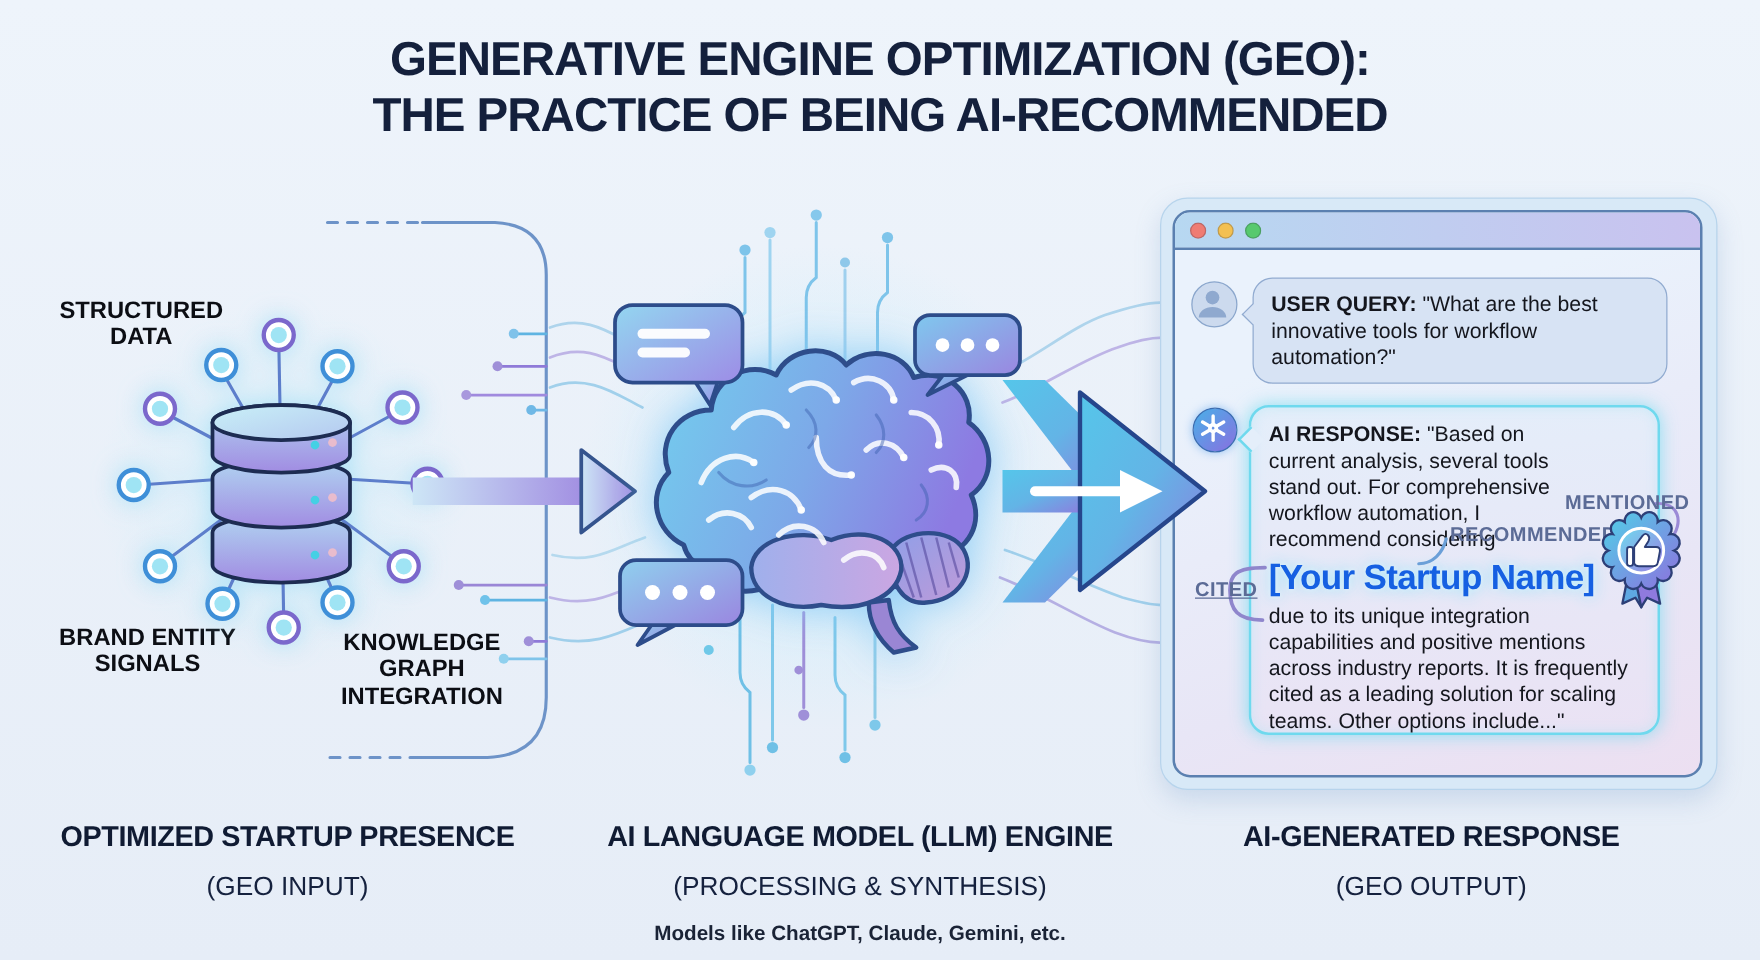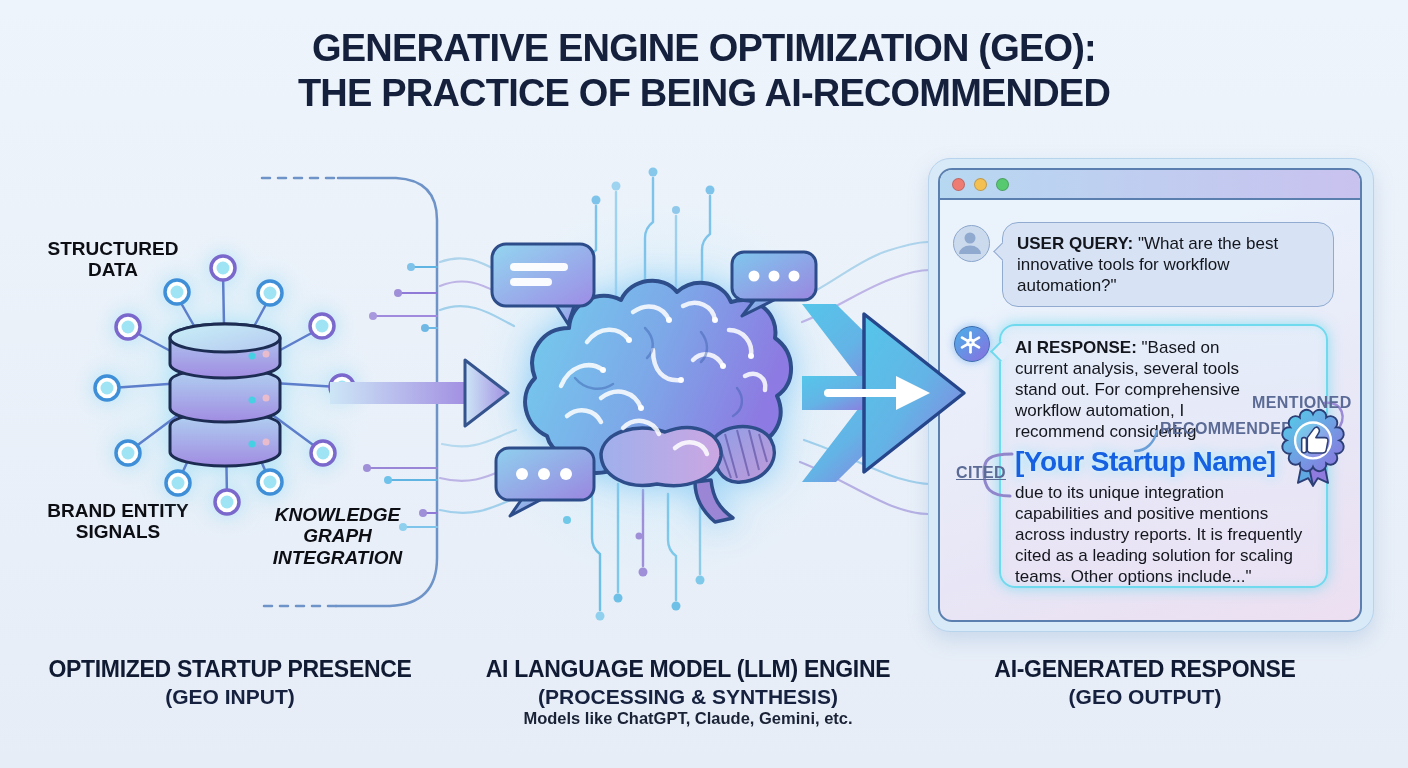--- a/index.html
+++ b/index.html
@@ -11,22 +11,22 @@
       linear-gradient(180deg,#eef4fb 0%,#e6edf7 100%);}
   .abs{position:absolute;}
   
   .title{left:0;top:26px;width:100%;text-align:center;color:#14203c;font-weight:700;
     font-size:38px;line-height:1.18;letter-spacing:-.8px;}
   
   .lbl{font-size:19px;font-weight:700;color:#0c0e14;text-align:center;line-height:1.12;white-space:pre-line;}
   
   .cap{text-align:center;color:#101b33;}
   .cap .l1{font-size:23px;font-weight:700;letter-spacing:-.3px;}
-  .cap .l2{font-size:21px;font-weight:700;margin-top:2px;color:#15213e;}
-  .cap .l3{font-size:16.5px;font-weight:700;margin-top:0;color:#1a2336;}
+  .cap .l2{font-size:21px;font-weight:400;margin-top:15px;color:#15213e;}
+  .cap .l3{font-size:16.5px;font-weight:700;margin-top:16px;color:#1a2336;}
   
   .win-outer{left:928px;top:158px;width:444px;height:472px;border-radius:22px;background:#d8e9f7;
     border:1.5px solid #b7d4ec;box-shadow:0 8px 20px rgba(110,150,200,.25);z-index:2;}
   .win{left:938px;top:168px;width:420px;height:450px;border-radius:14px;border:2px solid #5b80b0;
     background:linear-gradient(160deg,#eaf2fc 25%,#e8e6f6 70%,#ecdff1 100%);z-index:4;overflow:hidden;}
   .titlebar{position:absolute;left:0;top:0;right:0;height:28px;border-bottom:2px solid #5b80b0;
     background:linear-gradient(90deg,#b7d8f1,#c9c2ef);display:flex;align-items:center;padding-left:12px;gap:9px;}
   .tdot{width:11px;height:11px;border-radius:50%;border:1px solid rgba(40,40,60,.25);}
   .avatar{position:absolute;border-radius:50%;}
   .user-avatar{left:13px;top:55px;width:35px;height:35px;background:#ccdaee;border:1.5px solid #8aa6cc;}
@@ -134,21 +134,21 @@
         <circle cx="567" cy="520" r="4" fill="#6fc8e8" stroke="none"></circle>
         <circle cx="639" cy="536" r="3.5" fill="#9f8fd8" stroke="none"></circle>
       </g>
     </g>
   </svg>
 
   <div class="abs lbl" style="left:28px;top:238px;width:170px;">STRUCTURED
 DATA</div>
   <div class="abs lbl" style="left:28px;top:500px;width:180px;">BRAND ENTITY
 SIGNALS</div>
-  <div class="abs lbl" style="left:250px;top:504px;width:175px;font-style:italic;">KNOWLEDGE
+  <div class="abs lbl" style="left:250px;top:504px;width:175px;">KNOWLEDGE
 GRAPH
 INTEGRATION</div>
 
   <svg class="abs" style="left:55px;top:250px;z-index:2;filter:drop-shadow(0 0 10px rgba(150,220,245,.7));" width="345" height="275" viewBox="0 0 345 275">
     <defs>
       <linearGradient id="gDb" x1="0" y1="0" x2="0" y2="1">
         <stop offset="0" stop-color="#b0d4f1"></stop>
           <stop offset="1" stop-color="#a18ce2"></stop>
       </linearGradient>
       <linearGradient id="gLid" x1="0" y1="0" x2="1" y2="1">

